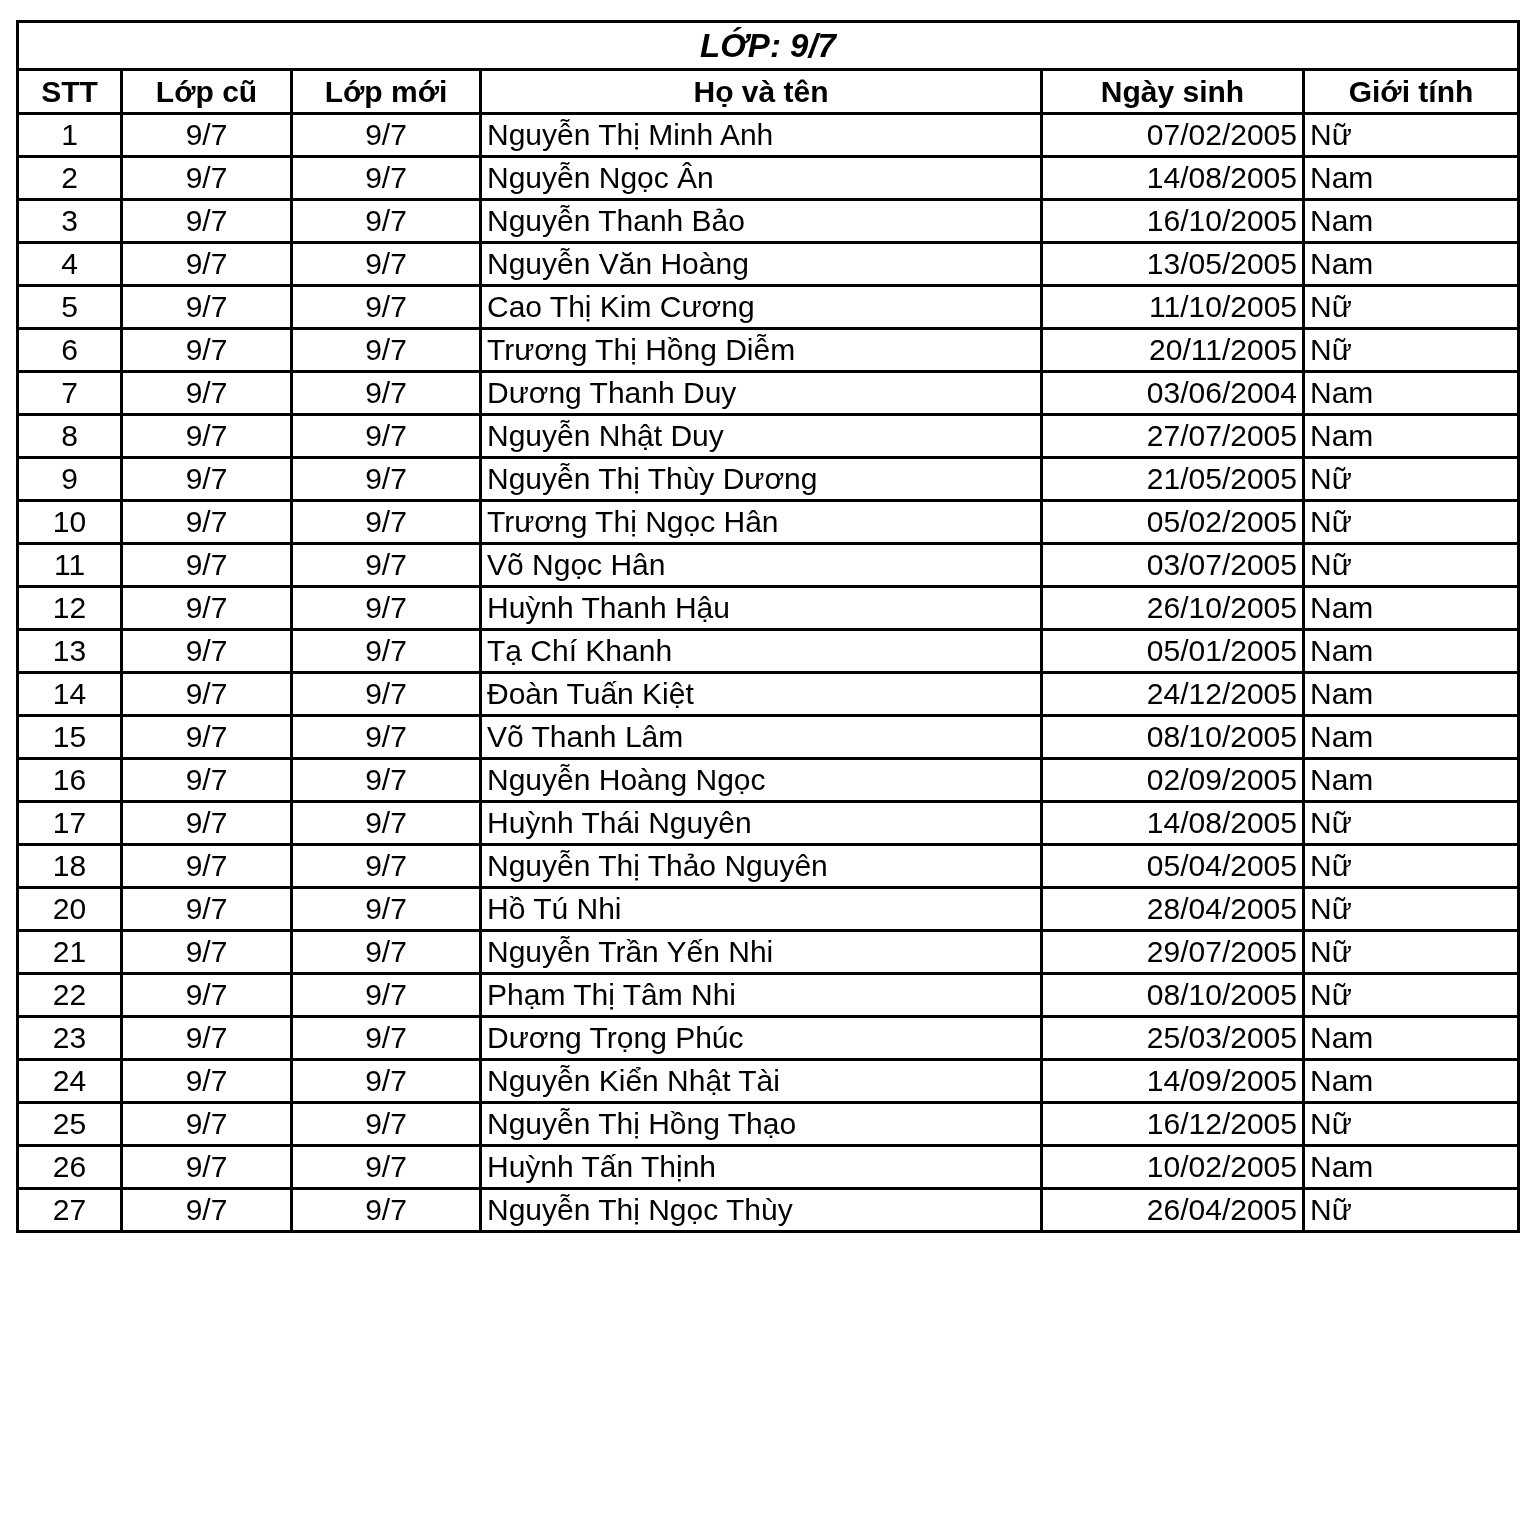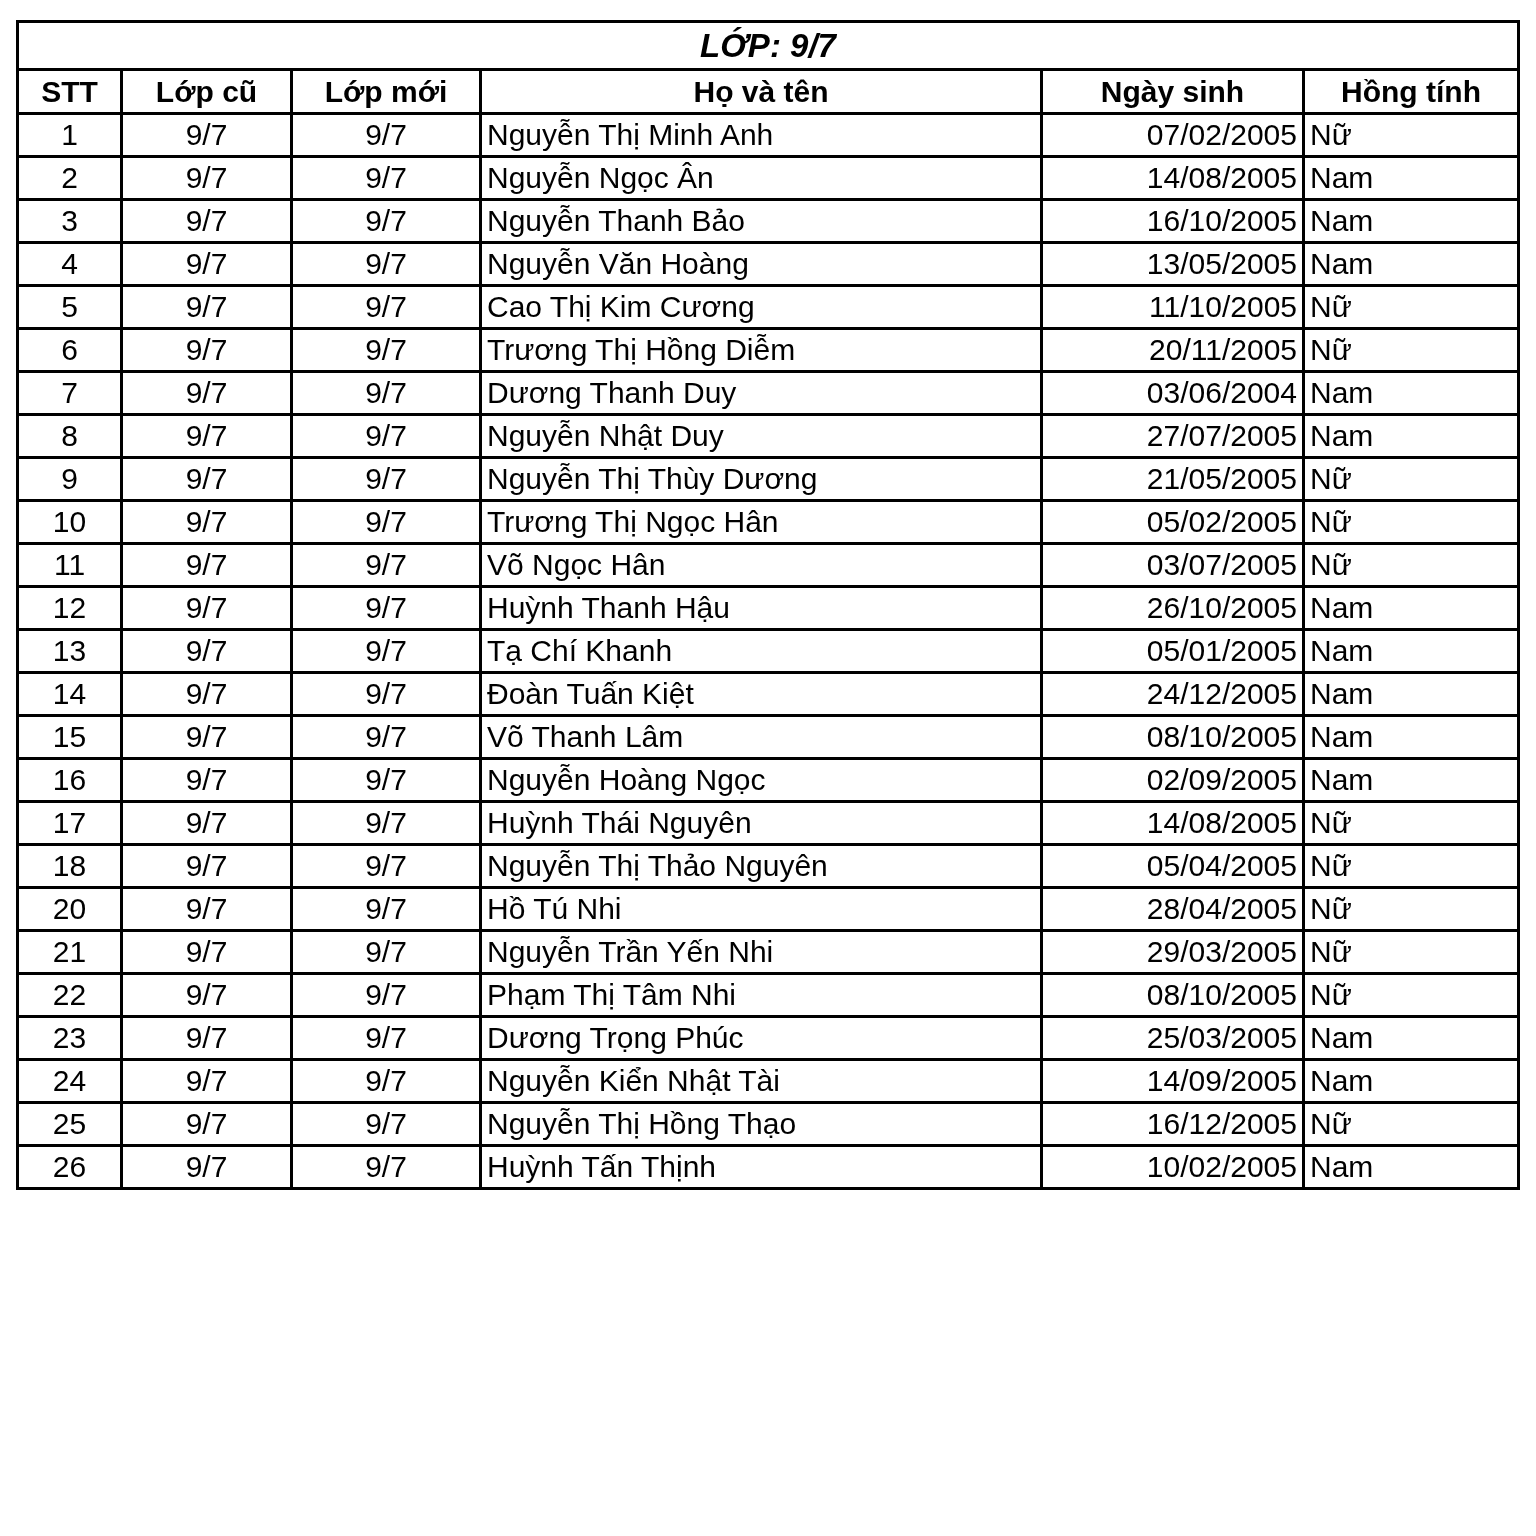--- a/index.html
+++ b/index.html
@@ -63,21 +63,21 @@
   <thead>
     <tr>
       <th colspan="6" class="title-cell">LỚP: 9/7</th>
     </tr>
     <tr class="header-row">
       <th class="col-stt">STT</th>
       <th class="col-old">Lớp cũ</th>
       <th class="col-new">Lớp mới</th>
       <th class="col-name">Họ và tên</th>
       <th class="col-dob">Ngày sinh</th>
-      <th class="col-gender">Hồng tính</th>
+      <th class="col-gender">Giới tính</th>
     </tr>
   </thead>
   <tbody>
       <tr>
         <td class="col-stt">1</td>
         <td class="col-old">9/7</td>
         <td class="col-new">9/7</td>
         <td class="col-name">Nguyễn Thị Minh Anh</td>
         <td class="col-dob">07/02/2005</td>
         <td class="col-gender">Nữ</td>
@@ -224,21 +224,21 @@
         <td class="col-new">9/7</td>
         <td class="col-name">Hồ Tú Nhi</td>
         <td class="col-dob">28/04/2005</td>
         <td class="col-gender">Nữ</td>
       </tr>
       <tr>
         <td class="col-stt">21</td>
         <td class="col-old">9/7</td>
         <td class="col-new">9/7</td>
         <td class="col-name">Nguyễn Trần Yến Nhi</td>
-        <td class="col-dob">29/03/2005</td>
+        <td class="col-dob">29/07/2005</td>
         <td class="col-gender">Nữ</td>
       </tr>
       <tr>
         <td class="col-stt">22</td>
         <td class="col-old">9/7</td>
         <td class="col-new">9/7</td>
         <td class="col-name">Phạm Thị Tâm Nhi</td>
         <td class="col-dob">08/10/2005</td>
         <td class="col-gender">Nữ</td>
       </tr>
@@ -266,15 +266,23 @@
         <td class="col-dob">16/12/2005</td>
         <td class="col-gender">Nữ</td>
       </tr>
       <tr>
         <td class="col-stt">26</td>
         <td class="col-old">9/7</td>
         <td class="col-new">9/7</td>
         <td class="col-name">Huỳnh Tấn Thịnh</td>
         <td class="col-dob">10/02/2005</td>
         <td class="col-gender">Nam</td>
+      </tr>
+      <tr>
+        <td class="col-stt">27</td>
+        <td class="col-old">9/7</td>
+        <td class="col-new">9/7</td>
+        <td class="col-name">Nguyễn Thị Ngọc Thùy</td>
+        <td class="col-dob">26/04/2005</td>
+        <td class="col-gender">Nữ</td>
       </tr>
     </tbody>
 </table>
 
 </body></html>

